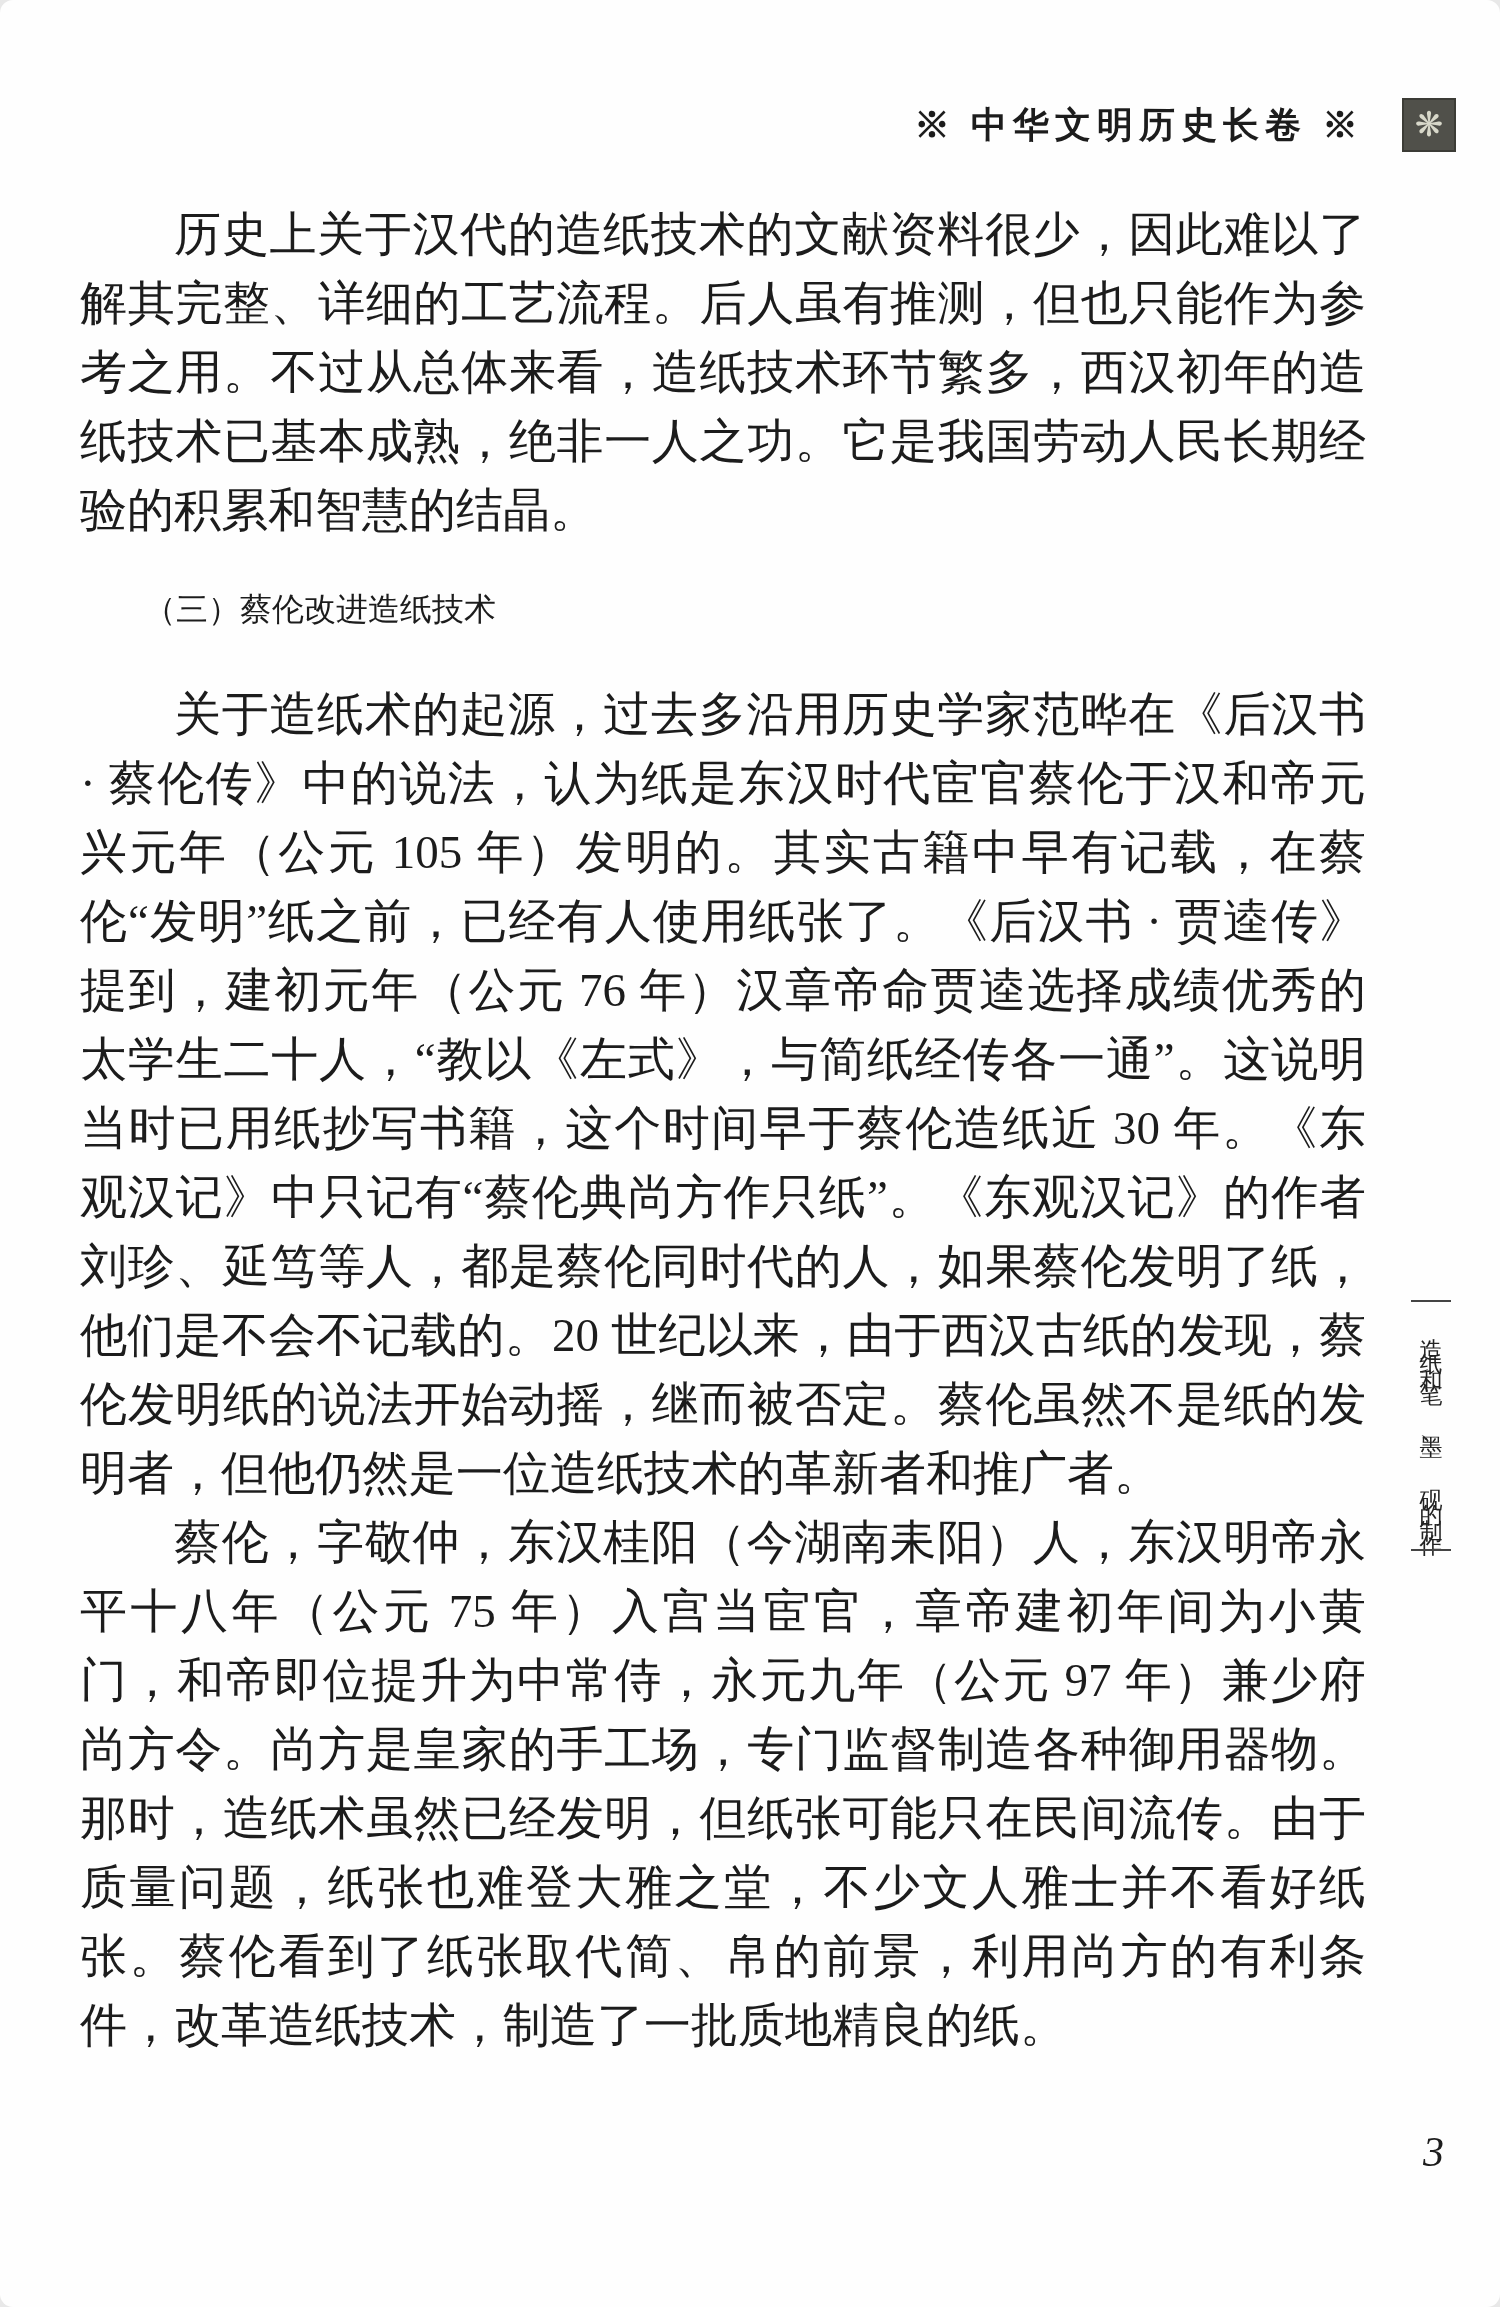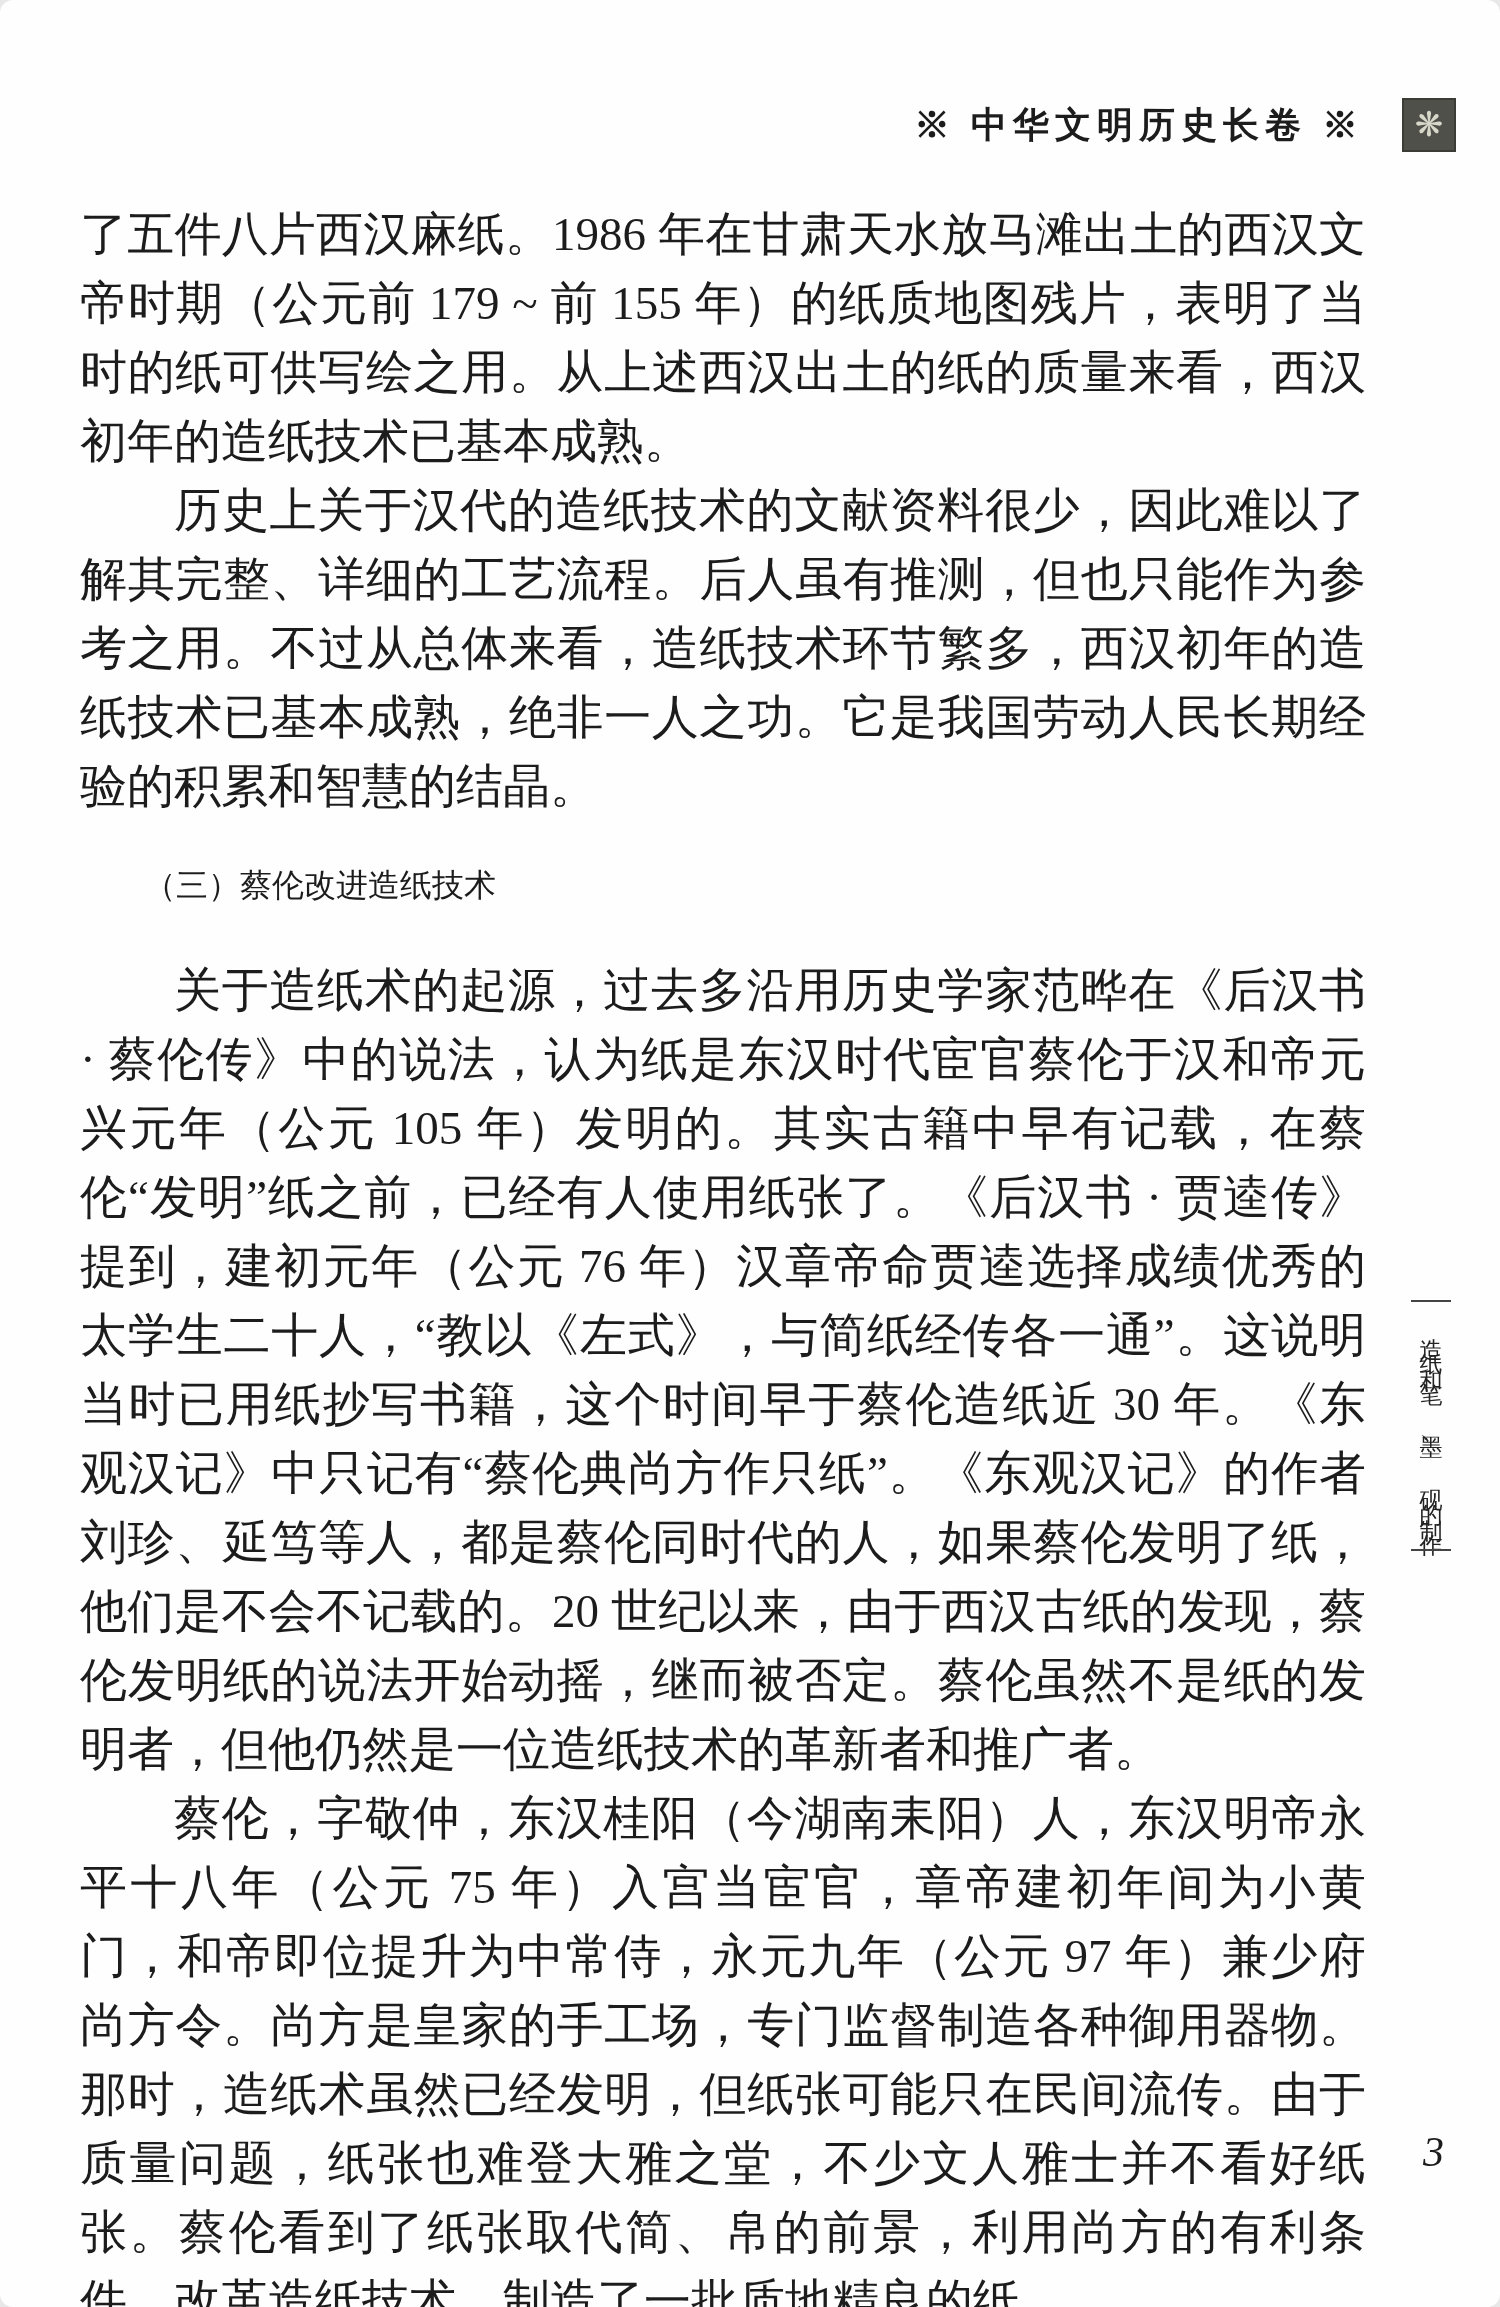--- a/index.html
+++ b/index.html
@@ -117,21 +117,20 @@
 <div class="page">
 
   <div class="header">
     <div class="header-title">※ 中华文明历史长卷 ※</div>
     <div class="seal">
       <span>❋</span>
     </div>
   </div>
 
   <div class="body-text">
-    <p class="no-indent">了五件八片西汉麻纸。1986 年在甘肃天水放马滩出土的西汉文帝时期（公元前 179 ~ 前 155 年）的纸质地图残片，表明了当时的纸可供写绘之用。从上述西汉出土的纸的质量来看，西汉初年的造纸技术已基本成熟。</p>
     <p>历史上关于汉代的造纸技术的文献资料很少，因此难以了解其完整、详细的工艺流程。后人虽有推测，但也只能作为参考之用。不过从总体来看，造纸技术环节繁多，西汉初年的造纸技术已基本成熟，绝非一人之功。它是我国劳动人民长期经验的积累和智慧的结晶。</p>
     <div class="section-heading">（三）蔡伦改进造纸技术</div>
     <p>关于造纸术的起源，过去多沿用历史学家范晔在《后汉书 · 蔡伦传》中的说法，认为纸是东汉时代宦官蔡伦于汉和帝元兴元年（公元 105 年）发明的。其实古籍中早有记载，在蔡伦“发明”纸之前，已经有人使用纸张了。《后汉书 · 贾逵传》提到，建初元年（公元 76 年）汉章帝命贾逵选择成绩优秀的太学生二十人，“教以《左式》，与简纸经传各一通”。这说明当时已用纸抄写书籍，这个时间早于蔡伦造纸近 30 年。《东观汉记》中只记有“蔡伦典尚方作只纸”。《东观汉记》的作者刘珍、延笃等人，都是蔡伦同时代的人，如果蔡伦发明了纸，他们是不会不记载的。20 世纪以来，由于西汉古纸的发现，蔡伦发明纸的说法开始动摇，继而被否定。蔡伦虽然不是纸的发明者，但他仍然是一位造纸技术的革新者和推广者。</p>
     <p>蔡伦，字敬仲，东汉桂阳（今湖南耒阳）人，东汉明帝永平十八年（公元 75 年）入宫当宦官，章帝建初年间为小黄门，和帝即位提升为中常侍，永元九年（公元 97 年）兼少府尚方令。尚方是皇家的手工场，专门监督制造各种御用器物。那时，造纸术虽然已经发明，但纸张可能只在民间流传。由于质量问题，纸张也难登大雅之堂，不少文人雅士并不看好纸张。蔡伦看到了纸张取代简、帛的前景，利用尚方的有利条件，改革造纸技术，制造了一批质地精良的纸。</p>
 
   </div>
 
   <div class="sidebar">
     <div class="sidebar-rule"></div>
     <div class="vertical-title">造纸和笔、墨、砚的制作</div>

